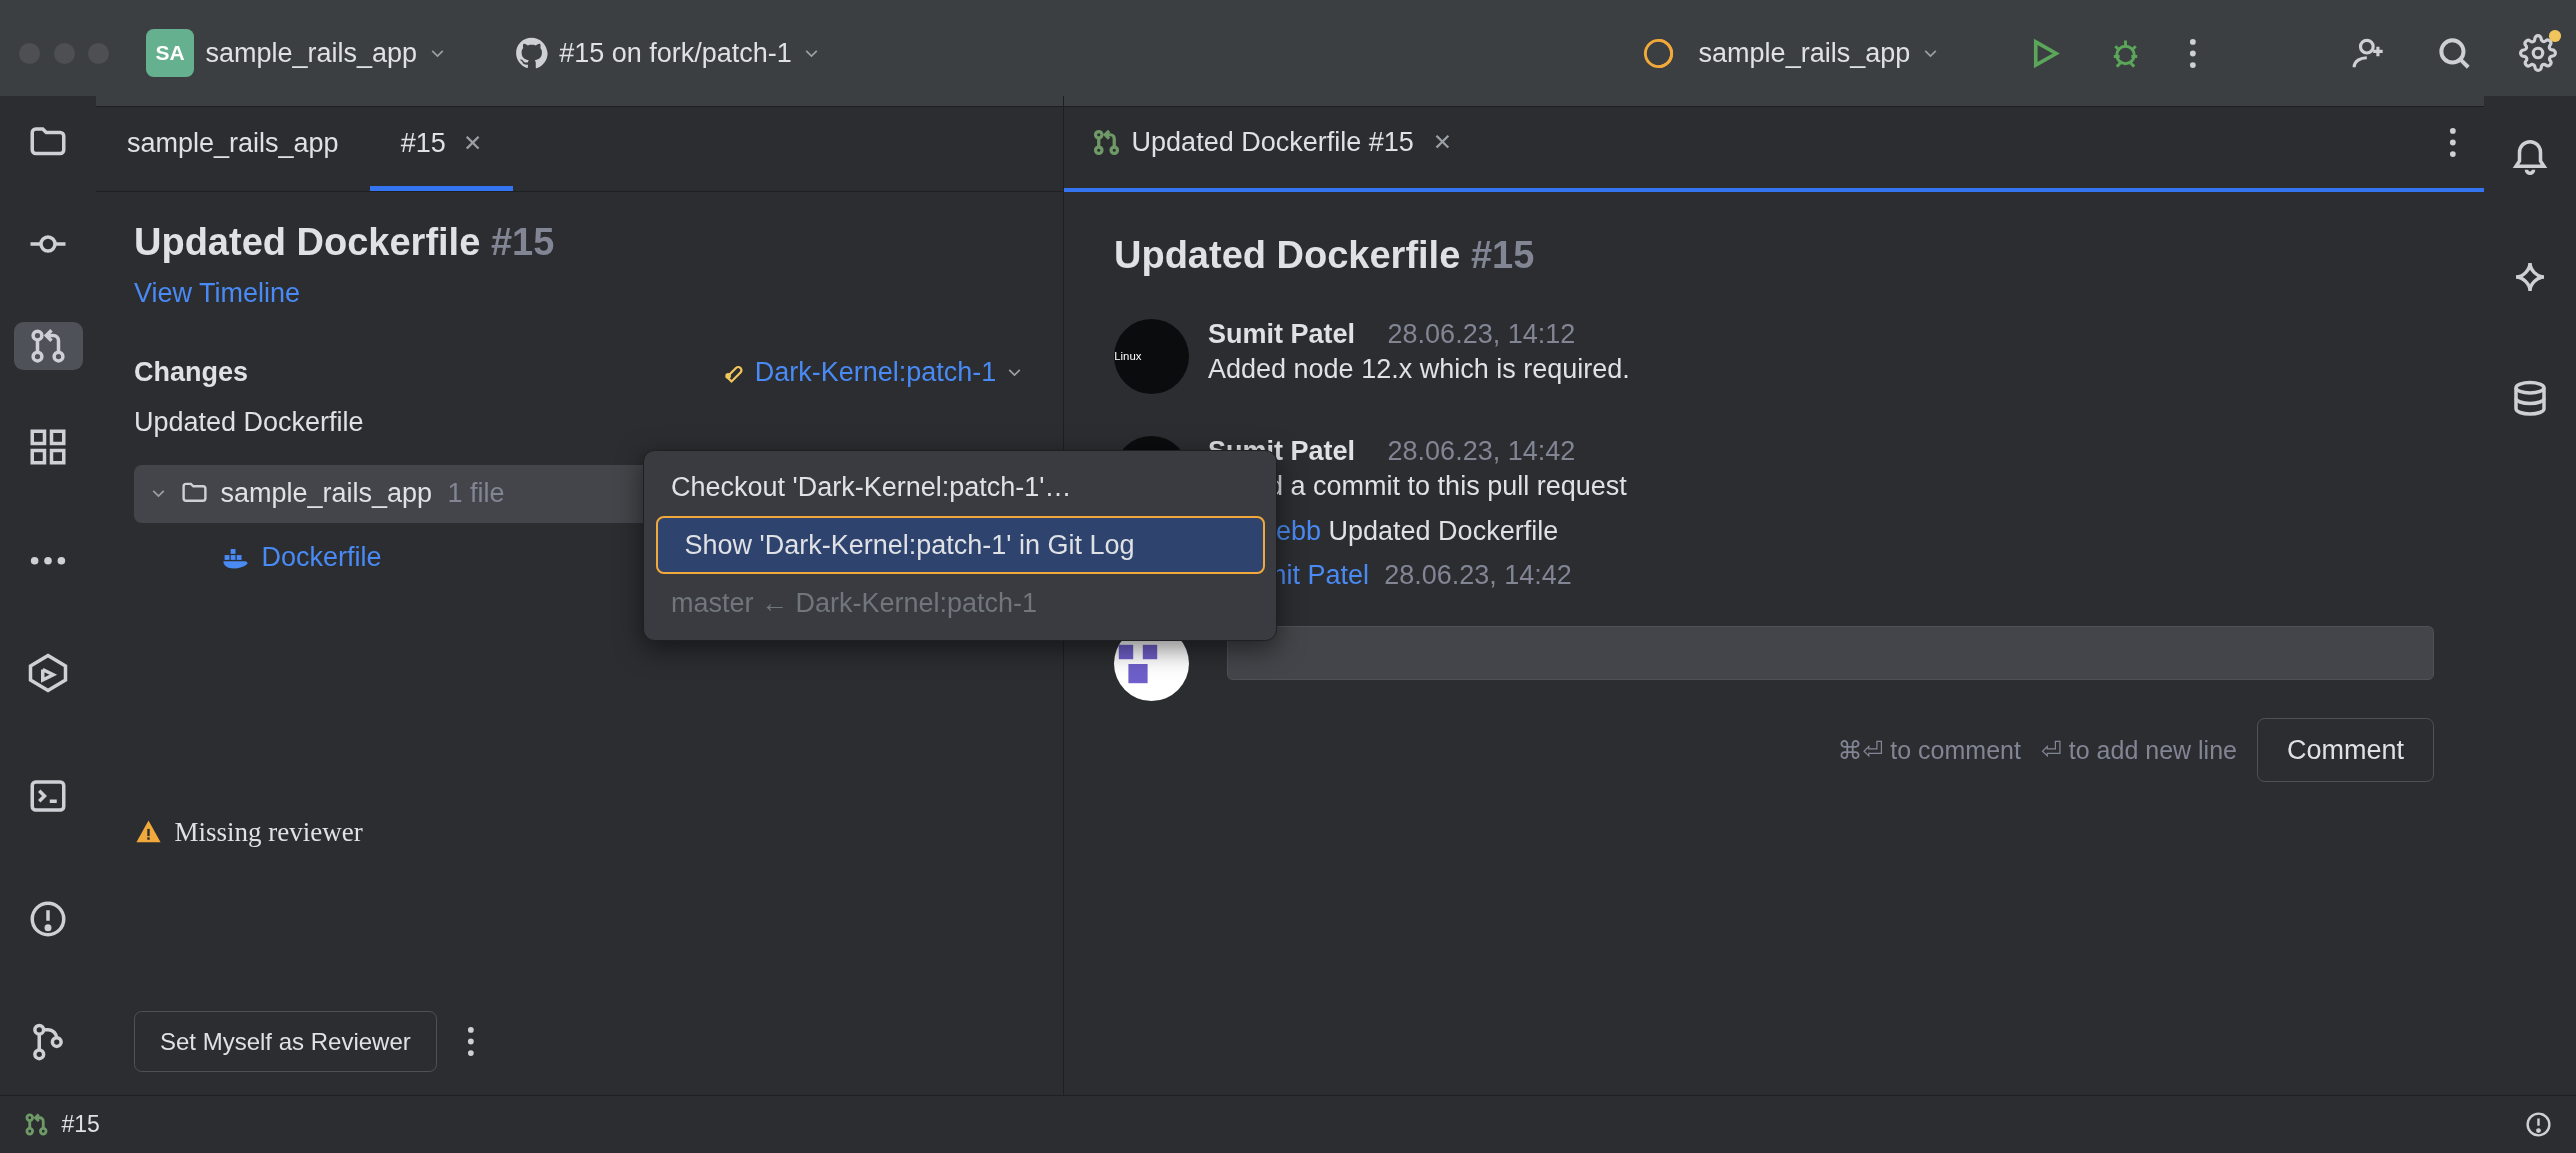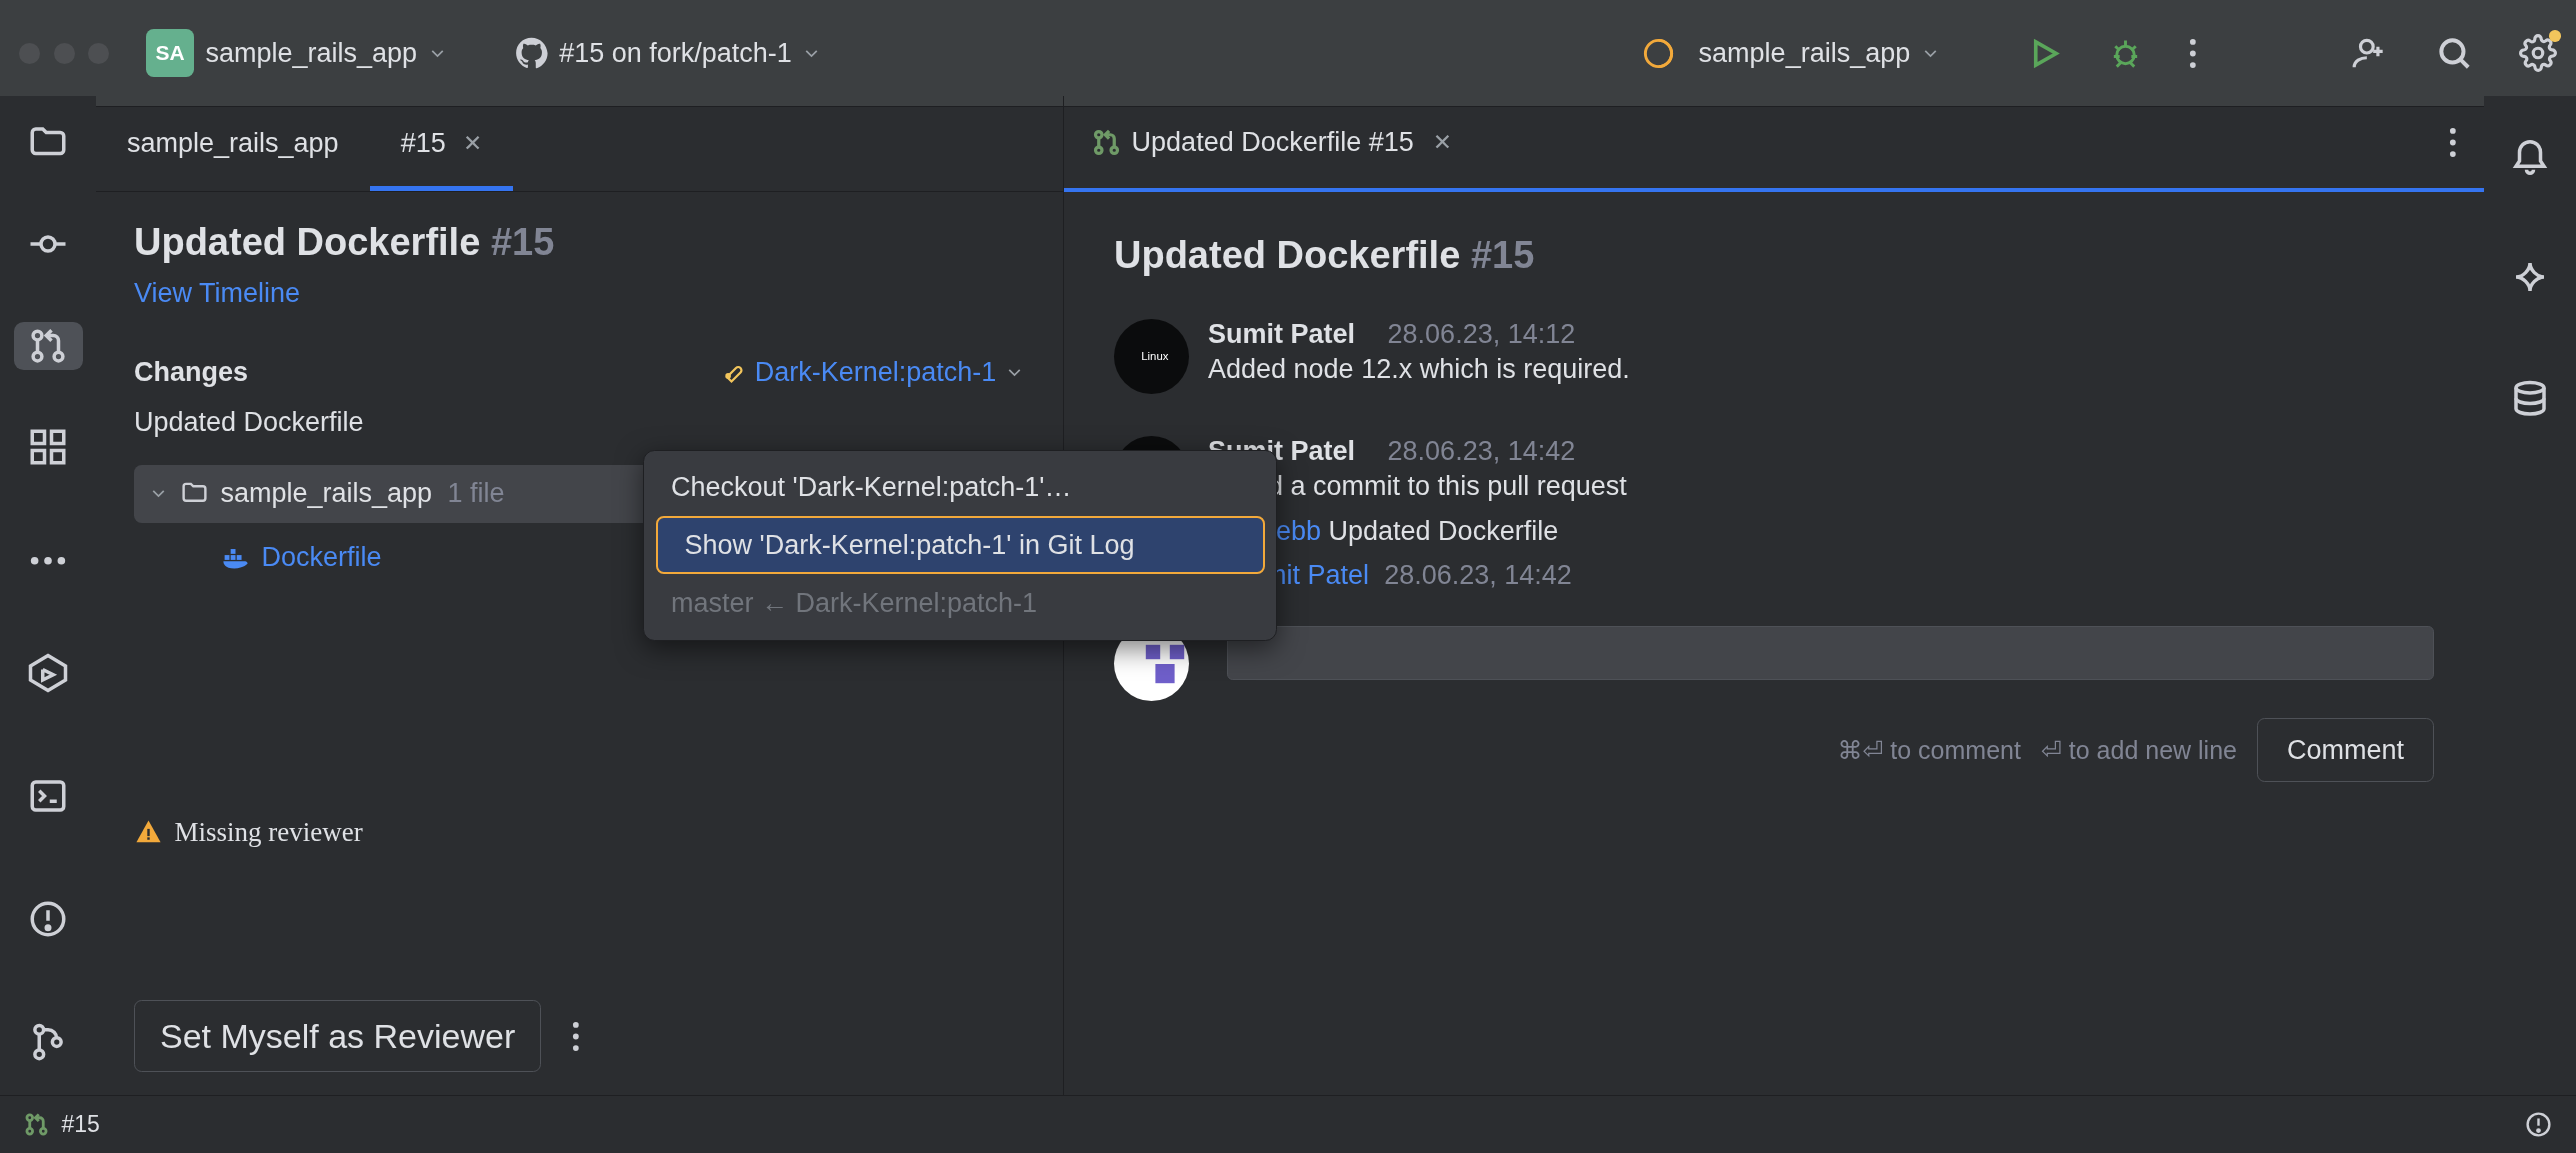--- a/index.html
+++ b/index.html
@@ -97,39 +97,39 @@
   box-shadow: 0 7.7px 27px rgba(0,0,0,.5); padding: 9.6px 0;
 }
 .menu-item { display:flex; align-items:center; height: 54px; padding: 0 27px; font-size: 27px; }
 .menu-item.highlight { background:#2e436e; outline: 2.9px solid #f2a93b; margin: 3.8px 13.5px; border-radius: 5.8px; }
 .menu-item.disabled { color:#71757c; }
 
 .reviewer-note { margin-top: 231px; display:flex; align-items:center; font-size: 27px; font-family: Liberation Serif, serif; }
 .reviewer-note .warn { color:#f2a93b; margin-right: 11.5px; }
 
 .footer-row { margin-top: auto; display:flex; align-items:center; gap: 19px; padding-top: 23px; }
-.btn-outline { border: 1px solid #4e5157; border-radius: 7.7px; padding: 15.4px 25px; font-size: 34px; background: transparent; color:#dfe1e5; }
+.btn-outline { border: 1px solid #4e5157; border-radius: 7.7px; padding: 15.4px 25px; font-size: 24px; background: transparent; color:#dfe1e5; }
 .kebab-btn { color:#ced0d6; font-size: 29px; padding: 11.5px; }
 
 
 .right-pane { flex: 1; display:flex; flex-direction:column; }
 .right-header {
   height: 96px; display:flex; align-items:center;
   padding: 0 27px; border-bottom: 4.8px solid #3574f0;
 }
 .rh-title { font-size: 27px; margin-left: 9.6px; }
 .rh-close { margin-left: 19px; color:#9aa0a6; font-size: 23px; }
 .rh-kebab { margin-left: auto; color:#ced0d6; font-size: 29px; }
 
 .rp-body { padding: 42px 50px; flex: 1; }
 .rp-title { font-size: 38px; font-weight: 700; }
 .rp-title .num { color:#818594; font-weight:600; }
 
 .event { display:flex; margin-top: 42px; }
-.avatar { width: 75px; height: 75px; border-radius: 50%; background:#0b0c0d; flex-shrink:0; margin-right: 19px; display:flex; align-items:center; justify-content:flex-end; font-size:13.5px;color:#fff; }
+.avatar { width: 75px; height: 75px; border-radius: 50%; background:#0b0c0d; flex-shrink:0; margin-right: 19px; display:flex; align-items:center; justify-content:flex-start; font-size:13.5px;color:#fff; }
 .avatar.robot { background:#fff; }
 .ev-body .line1 { font-size: 27px; }
 .ev-body .line1 .author { font-weight: 700; }
 .ev-body .line1 .ts { color:#818594; margin-left: 25px; }
 .ev-body .line2 { font-size: 27px; margin-top: 4px; }
 .ev-commit { margin-top: 13.5px; font-size: 27px; }
 .ev-commit .hash, .ev-commit .author-link { color:#4a8af4; }
 .ev-commit .rail { display:inline-block; width: 5.8px; height: 27px; background:#f2a93b; margin-right: 9.6px; vertical-align:-3.8px;}
 .compose { display:flex; margin-top: 35px; align-items:flex-start; }
 .compose textarea { flex:1; height: 54px; background:#43454a; border:1px solid #4e5157; border-radius:5.8px; color:#ced0d6; font-size: 23px; padding: 11.5px 15.4px; resize:none; margin-left:19px; }

